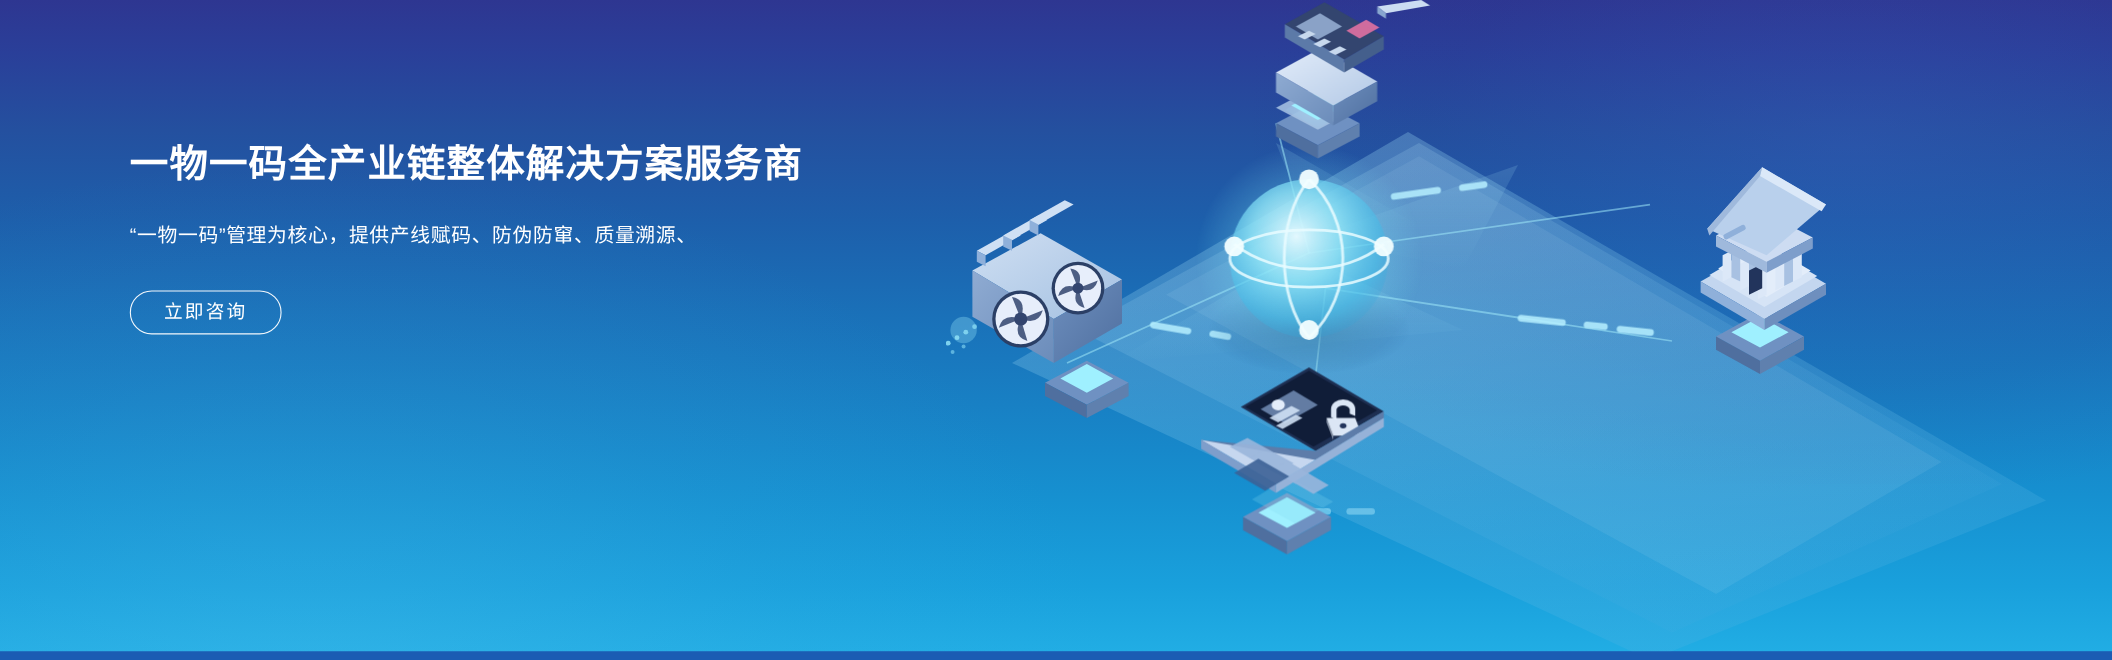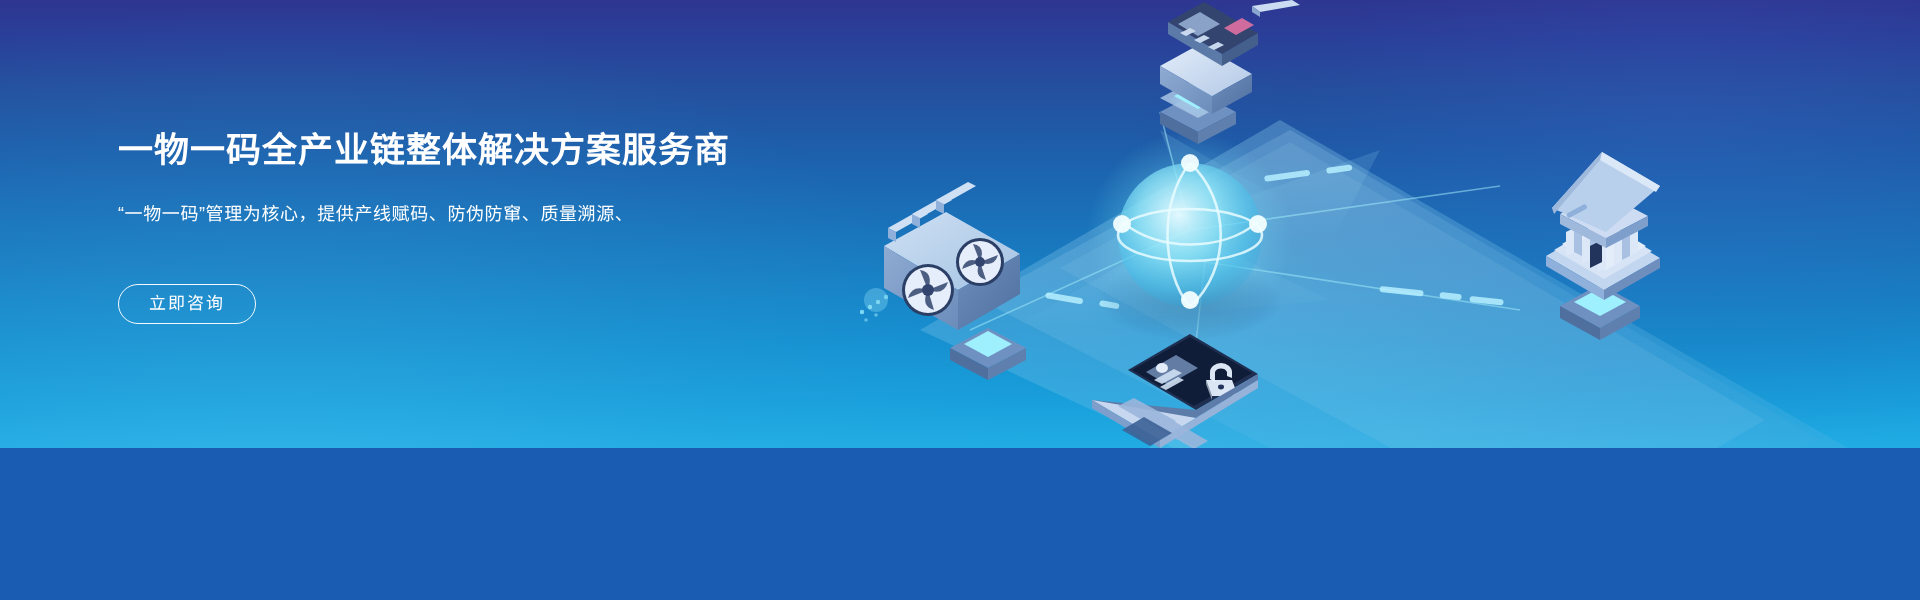--- a/index.html
+++ b/index.html
@@ -3,21 +3,21 @@
 <meta charset="utf-8">
 <title>Hero Banner</title>
 <style>
   html,body{margin:0;padding:0;}
   body{
     width:1920px;height:600px;overflow:hidden;
     font-family:"Liberation Sans","DejaVu Sans",sans-serif;
     background:#1b5cb3;
   }
   .banner{
-    position:relative;width:1920px;height:448px;overflow:hidden;
+    position:relative;width:1920px;height:592px;overflow:hidden;
     background:linear-gradient(180deg,
       #2e3691 0%,
       #2a3f99 8%,
       #24509f 20%,
       #1d5fab 34%,
       #1a70b8 48%,
       #1880c4 62%,
       #1690d0 76%,
       #19a0dc 90%,
       #21ade4 100%);
@@ -48,21 +48,21 @@
   .sub{
     margin:26px 0 0 0;
     font-size:18px;
     line-height:32px;
     color:#ffffff;
     letter-spacing:.6px;
     font-weight:400;
   }
   .sub-line{display:block;}
   .cta{
-    display:inline-block;margin-top:54px;
+    display:inline-block;margin-top:34px;
     padding:0 30px;height:40px;line-height:38px;
     border:1px solid rgba(255,255,255,.95);
     border-radius:22px;
     color:#ffffff;font-size:17px;letter-spacing:2px;
     background:transparent;cursor:pointer;
     box-sizing:border-box;
   }
 
   
   .art{position:absolute;left:860px;top:0;width:1060px;height:600px;}

